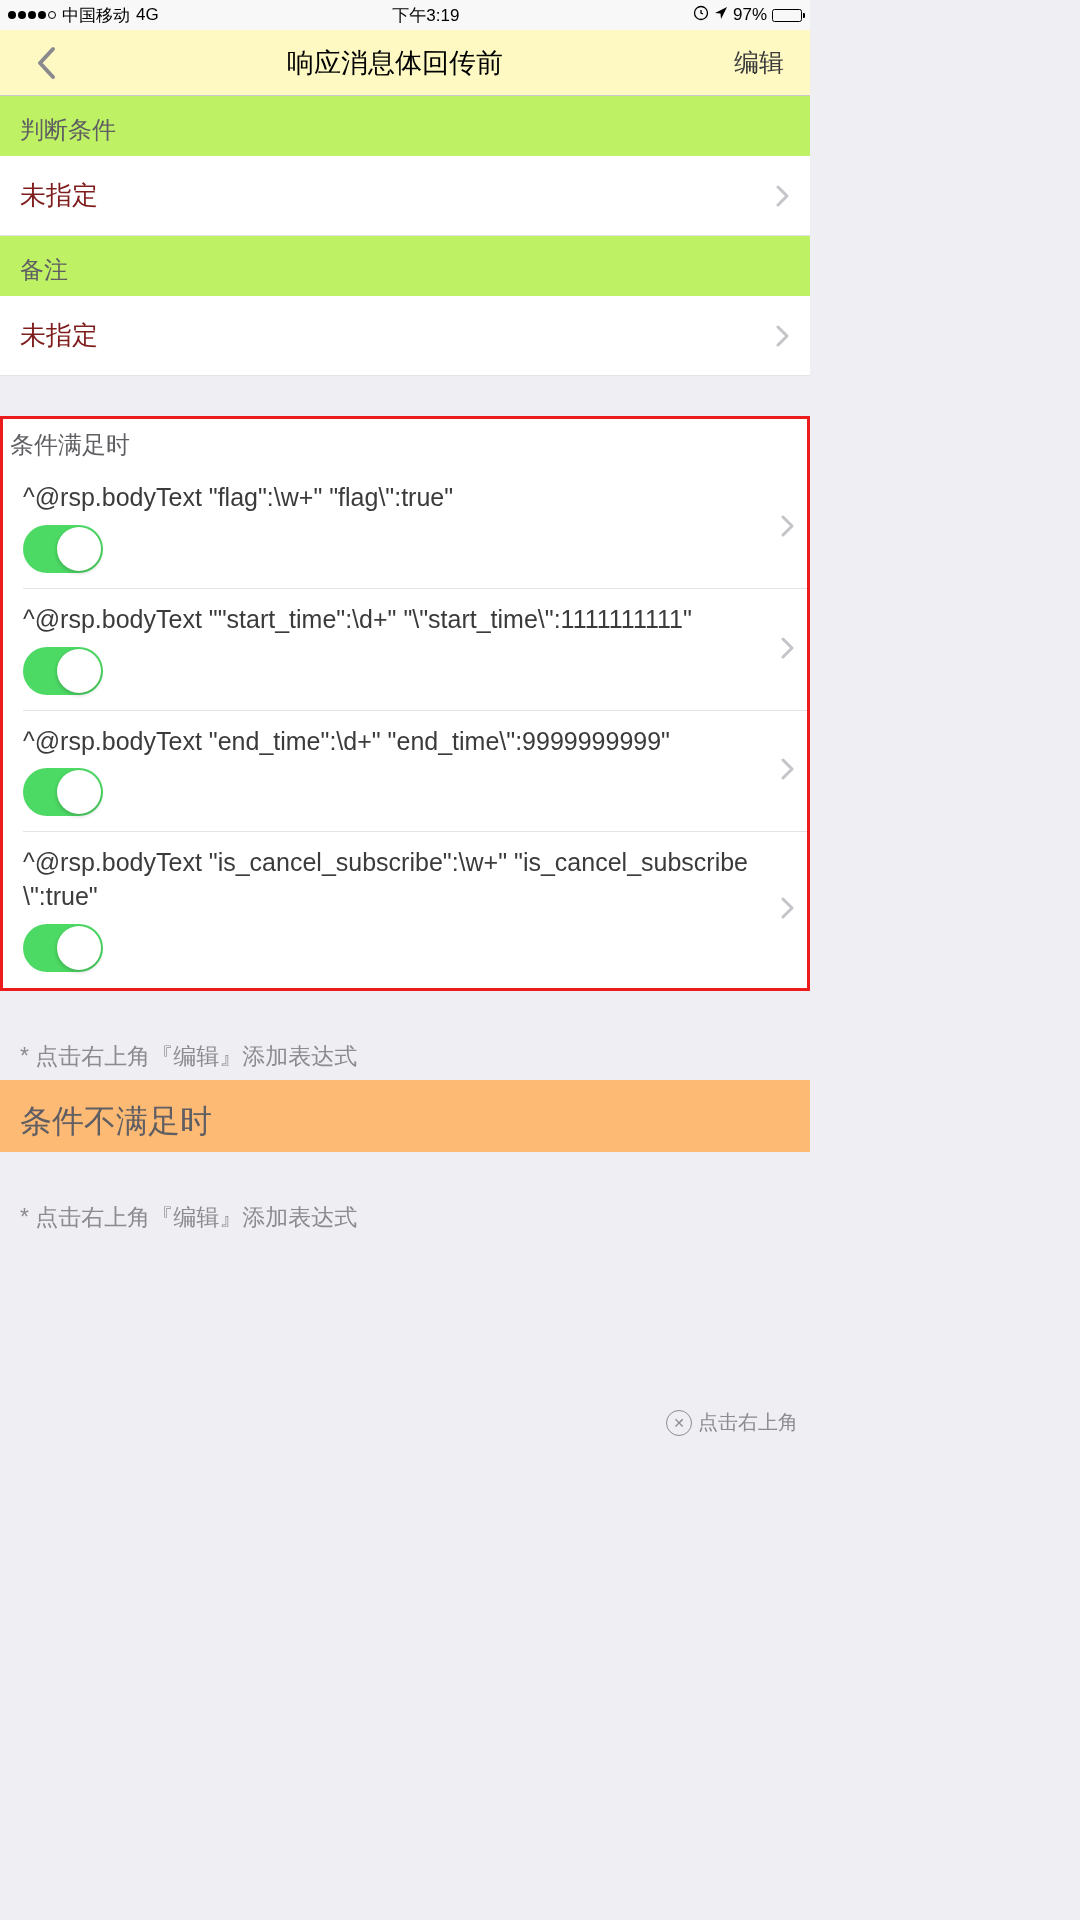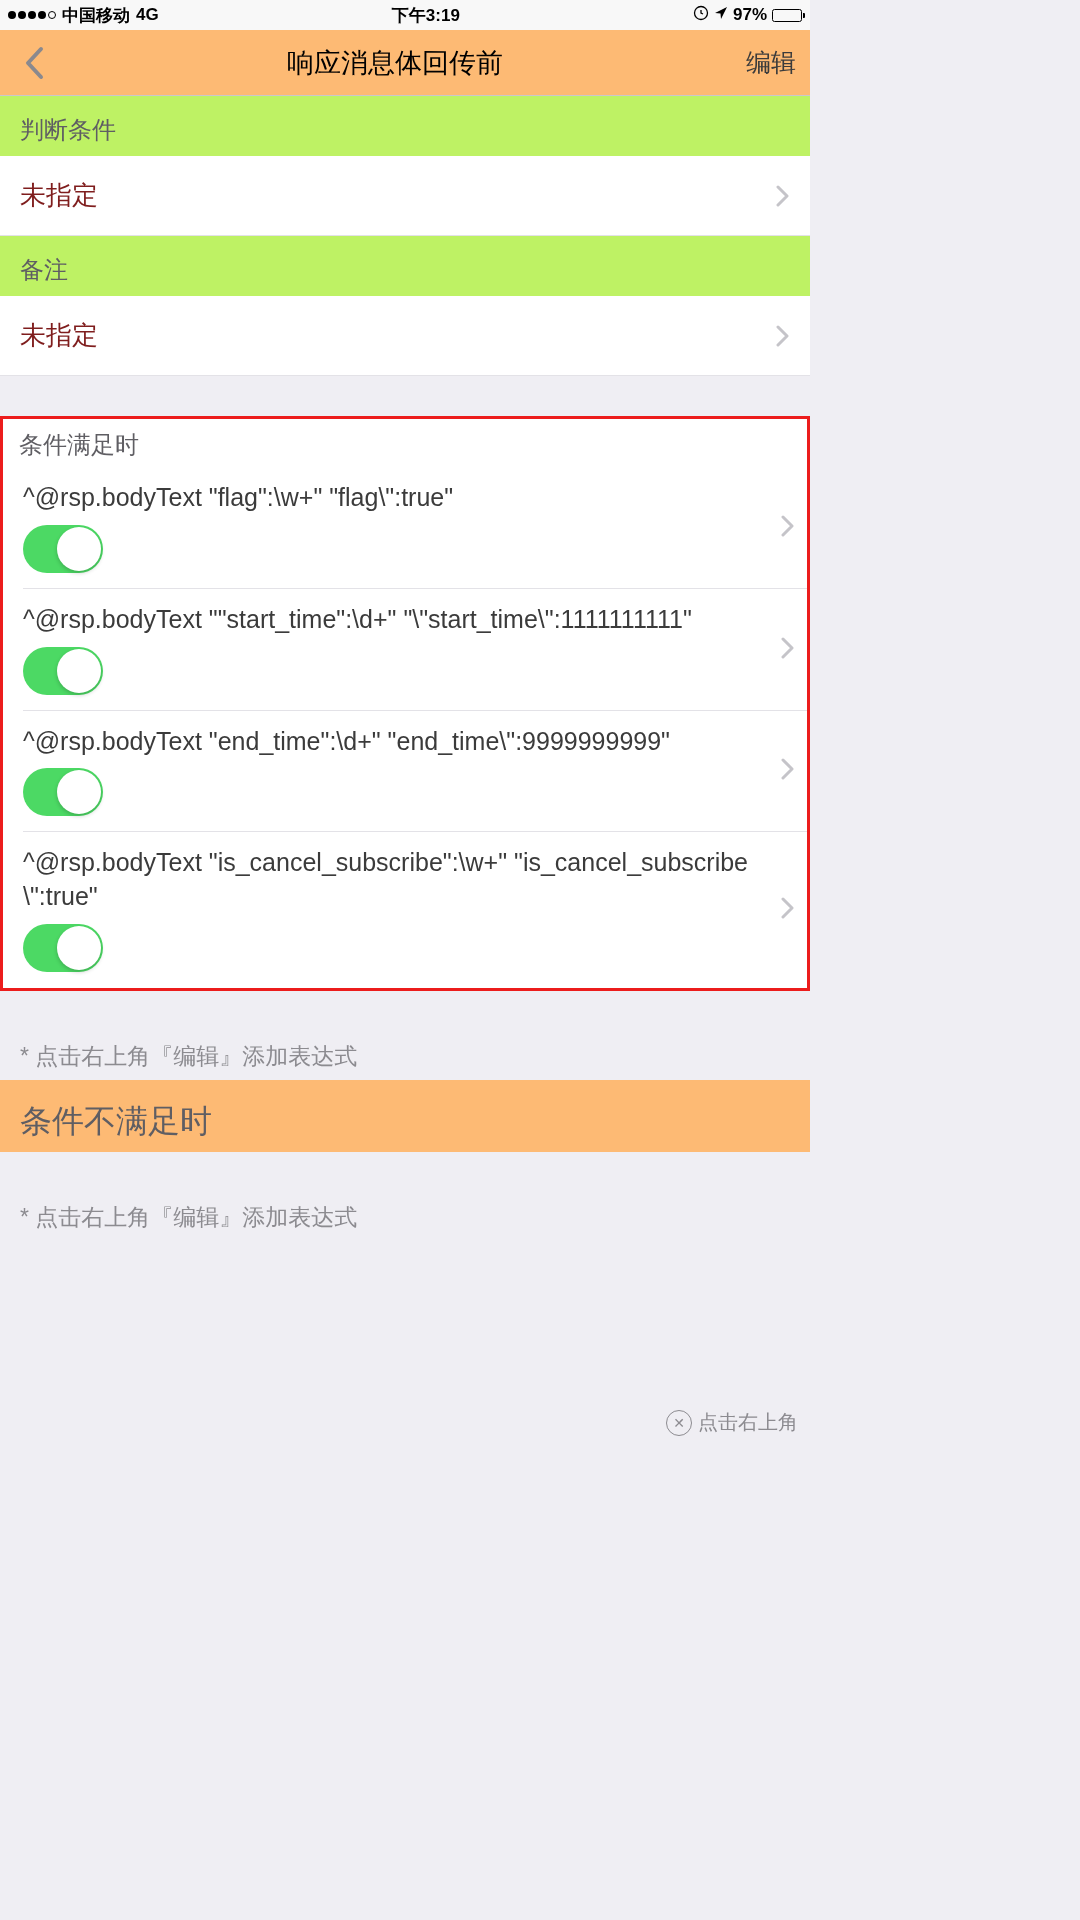--- a/index.html
+++ b/index.html
@@ -13,45 +13,45 @@
       position: relative;
     }
     .status-bar {
       height: 30px;
       background: #f8f8f8;
       display: flex;
       align-items: center;
       justify-content: space-between;
       padding: 0 8px;
       font-size: 17px;
-      font-weight: 700;
+      font-weight: 400;
     }
     .status-left { display: flex; align-items: center; gap: 6px; }
     .status-right { display: flex; align-items: center; gap: 5px; }
     .signal-dots { display: flex; gap: 2px; }
     .dot { width: 8px; height: 8px; border-radius: 50%; background: #000; }
     .dot.empty { background: transparent; border: 1.2px solid #000; }
     .battery-icon {
       width: 30px; height: 13px;
       border: 1.5px solid #000; border-radius: 2.5px;
       position: relative; display: inline-block;
     }
     .battery-icon::after {
       content: ''; position: absolute; right: -4px; top: 3px;
       width: 2.5px; height: 5px; background: #000; border-radius: 0 1px 1px 0;
     }
     .battery-fill { width: 97%; height: 100%; background: #000; }
     .nav-bar {
       height: 66px;
-      background: #fdba74;
+      background: #fef9c3;
       border-bottom: 1px solid #c9c8cd;
       display: flex;
       align-items: center;
       justify-content: space-between;
-      padding: 0 14px;
+      padding: 0 26px;
     }
     .nav-back {
       width: 40px; height: 40px;
       display: flex; align-items: center; justify-content: center;
       cursor: pointer;
     }
     .nav-title { font-size: 27px; font-weight: 500; flex: 1; text-align: center; }
     .nav-action { font-size: 25px; color: #3b3b3b; cursor: pointer; min-width: 60px; text-align: right; }
     .section-header {
       padding: 18px 20px 10px;
@@ -205,21 +205,21 @@
   <span class="chevron">
     <svg width="14" height="22" viewBox="0 0 14 22">
         <path d="M2 2 L11 11 L2 20" stroke="#c5c4c9" stroke-width="3" fill="none" stroke-linecap="round" stroke-linejoin="round"></path>
       </svg>
   </span>
 </div>
 
 <div class="spacer"></div>
 
 <div class="highlight-box">
-  <div class="section-header" style="background:#fff;padding:10px 16px 6px;">条件满足时</div>
+  <div class="section-header" style="background:#fff;padding:10px 7px 6px;">条件满足时</div>
   <div id="rules-container">
       <div class="rule-cell">
     <div class="rule-text">^@rsp.bodyText "flag":\w+" "flag\":true"</div>
     <div class="rule-row">
       <div class="toggle">
             <div class="toggle-knob"></div>
           </div>
     </div>
     <span class="rule-chevron">
       <svg width="14" height="22" viewBox="0 0 14 22">

